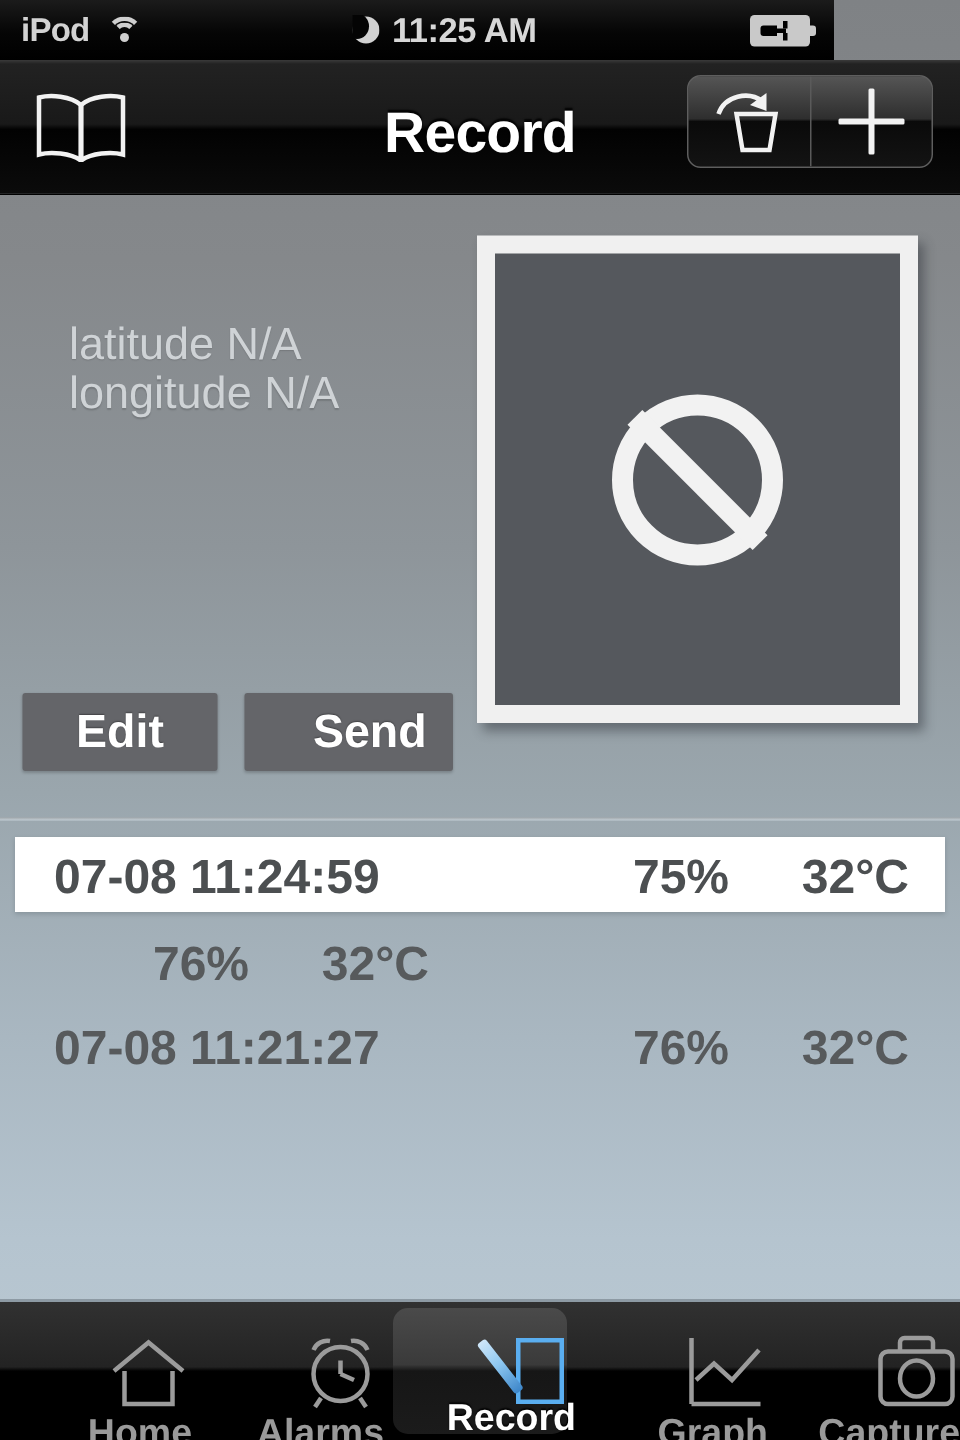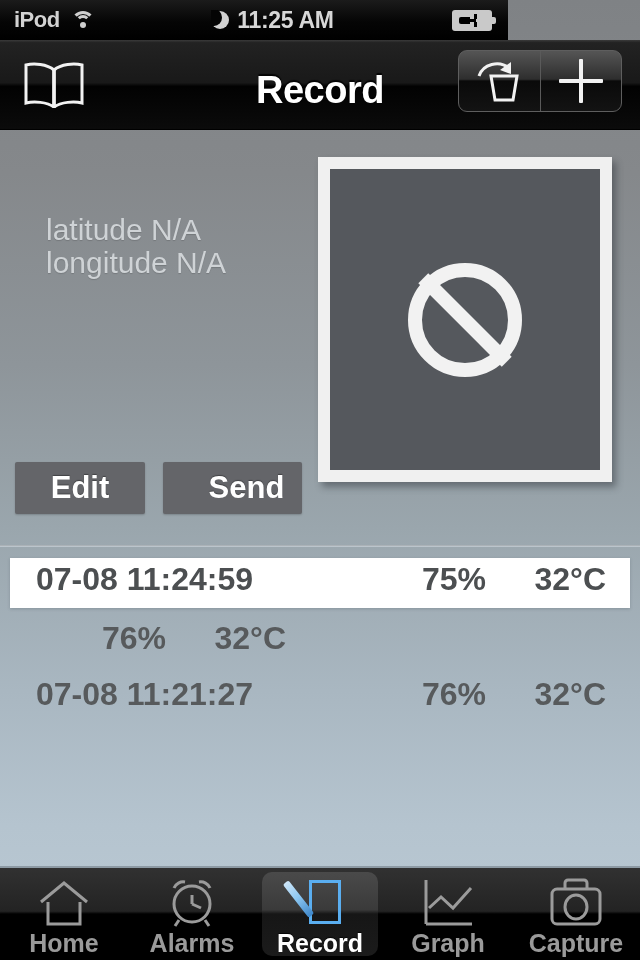--- a/index.html
+++ b/index.html
@@ -8,21 +8,21 @@
     font-family:"Liberation Sans", sans-serif;
     background:#000; overflow:hidden;
   }
   #app {
     position:relative; width:640px; height:960px;
     background:linear-gradient(to bottom,#7f8285 0%,#85888b 18%,#8e959a 38%,#9aa6ad 55%,#a9b7c1 72%,#b5c4cf 86%,#bbcad4 100%);
   }
 
   
   .statusbar {
-    position:absolute; top:0; left:0; width:508px; height:40px;
+    position:absolute; top:0; left:0; width:556px; height:40px;
     background:linear-gradient(to bottom,#1b1b1b 0%,#050505 55%,#000 100%);
     display:flex; align-items:center; color:#cfcfcf;
   }
   .sb-left { display:flex; align-items:center; gap:10px; padding-left:14px; }
   .sb-carrier { font-size:22px; font-weight:bold; letter-spacing:-.5px; color:#d2d2d2; }
   .wifi { position:relative; width:26px; height:20px; }
   .wifi i {
     position:absolute; left:50%; border:3px solid #cfcfcf;
     border-bottom-color:transparent; border-left-color:transparent; border-right-color:transparent;
     border-radius:50%; transform:translateX(-50%);
@@ -139,21 +139,21 @@
   .btn-edit { left:15px; top:462px; width:130px; }
   .btn-send { left:163px; top:462px; width:139px;padding-left:28px; }
 
   
   .list-sep {
     position:absolute; left:0; top:545px; width:640px; height:2px;
     background:linear-gradient(to bottom,#a3a9ad 0%,#c3ced6 100%);
   }
   .list { position:absolute; left:0; top:549px; width:640px; }
   .row {
-    display:flex; height:47px; margin:9px 10px 0 10px;
+    display:flex; align-items:center; height:47px; margin:9px 10px 0 10px;
     padding:3px 24px 0 26px; border-radius:0;
     font-size:32px; font-weight:bold; color:#575a5c;
   }
   .row.selected {
     background:#ffffff; color:#4c4f51;
     box-shadow:0 1px 3px rgba(60,70,80,.25);
     height:50px;
   }
   .row .c-time { flex:1; text-align:left; }
   .row .c-hum  { width:130px; text-align:right; }
@@ -161,21 +161,21 @@
 
   
   .tabbar {
     position:absolute; left:0; bottom:0; width:640px; height:94px;
     background:linear-gradient(to bottom,#313131 0%,#232323 47%,#000 50%,#000 100%);
     border-top:2px solid #8d9aa4;
     display:flex;
   }
   .tab {
     flex:1; position:relative; display:flex; flex-direction:column;
-    align-items:center; justify-content:flex-start; padding-top:8px;
+    align-items:flex-end; justify-content:flex-start; padding-top:20px;
   }
   .tab .hit {
     position:absolute; left:6px; right:6px; top:4px; bottom:4px; border-radius:10px;
   }
   .tab.active .hit {
     background:linear-gradient(to bottom,#4a4a4a 0%,#3a3a3a 45%,#161616 50%,#1b1b1b 100%);
   }
   .tab .ico { position:relative; width:58px; height:52px; z-index:2; }
   .tab .lbl {
     position:relative; z-index:2; margin-top:1px;

